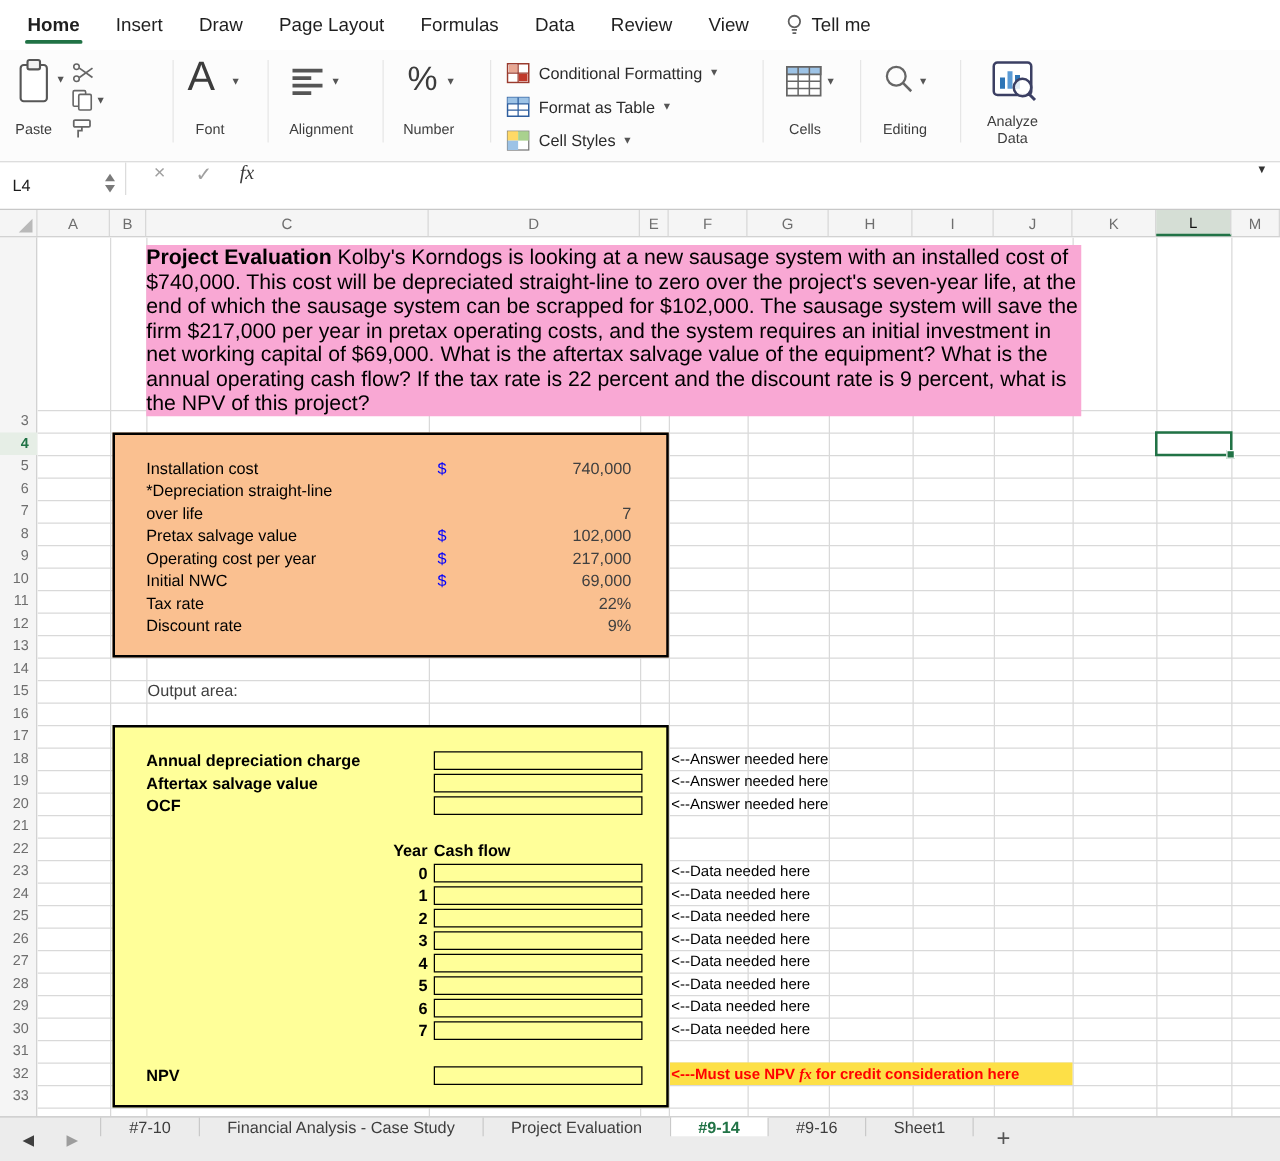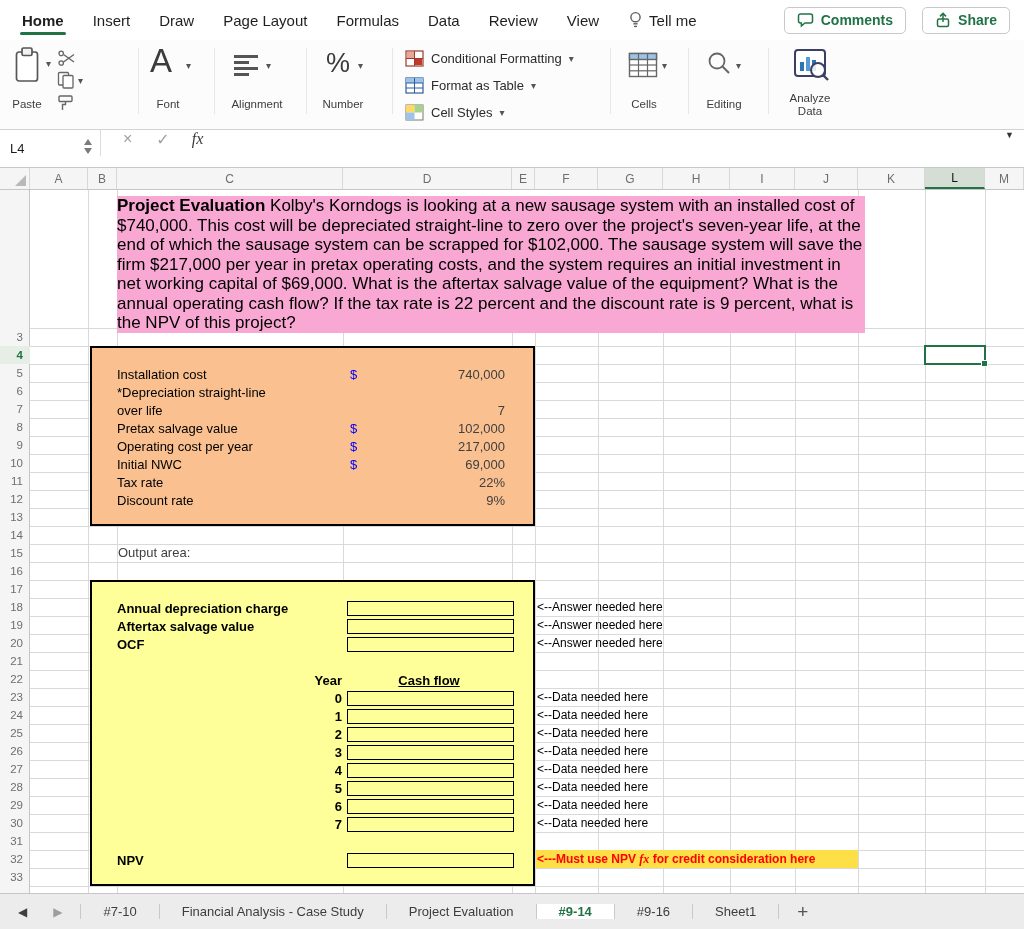--- a/index.html
+++ b/index.html
@@ -83,37 +83,37 @@
   .obcur{position:absolute;left:258px;color:#0000FF;}
   .obval{position:absolute;right:28px;color:#404040;}
 
   .outputbox{position:absolute;left:60px;top:390px;width:445px;height:306px;background:#FFFF99;
     border:2px solid #000;z-index:2;}
   .ybrow{position:absolute;left:0;width:100%;height:18px;line-height:18px;font-size:13px;}
   .yblabel{position:absolute;left:25px;font-weight:700;color:#000;white-space:nowrap;}
   .ybinput{position:absolute;left:255px;top:1px;width:167px;height:15px;
     border:1.5px solid #000;background:#FFFF99;}
   .ybyear{position:absolute;left:0;width:250px;text-align:right;font-weight:700;color:#000;}
-  .ybcf{position:absolute;left:255px;width:164px;text-align:center;font-weight:700;color:#000;text-decoration:underline;}
+  .ybcf{position:absolute;left:255px;width:164px;text-align:left;font-weight:700;color:#000;}
 
   .note{position:absolute;left:507px;height:18px;line-height:18px;font-size:12px;color:#000;
     white-space:nowrap;z-index:2;}
   .npvnote{left:506px;width:322px;background:#fde047;color:#FF0000;font-weight:700;padding-left:1px;}
   .npvnote .fxit{font-family:"Liberation Serif","DejaVu Serif",serif;}
 
   .selection{position:absolute;left:894px;top:155px;width:62px;height:20px;
     border:2px solid #217346;z-index:3;}
   .fill-handle{position:absolute;right:-4px;bottom:-4px;width:7px;height:7px;
     background:#217346;border:1px solid #fff;}
 
   
   .tabbar{position:absolute;left:0;bottom:0;width:1024px;height:36px;background:#ececec;
     border-top:1px solid #c6c6c6;display:flex;align-items:stretch;}
   .tab-nav{display:flex;align-items:center;gap:26px;padding:0 18px;font-size:12px;}
-  .sheet-tabs{display:flex;align-items:center;}
+  .sheet-tabs{display:flex;align-items:flex-start;}
   .sheet-tab{display:flex;align-items:center;padding:0 22px;font-size:13px;color:#3d3d3d;
     border-right:1px solid #c9c9c9;white-space:nowrap;}
   .sheet-tab:first-child{border-left:1px solid #c9c9c9;}
   .sheet-tab.active{background:#fff;color:#217346;font-weight:700;}
   .tab-add{display:flex;align-items:center;padding:0 18px;font-size:19px;color:#555;}
 </style>
 </head>
 <body>
 
 <div class="app">
@@ -146,36 +146,20 @@
         </div>
         <div class="menu-item">
           <svg width="15" height="18" viewBox="0 0 15 18">
             <circle cx="7.5" cy="6.2" r="4.6" fill="none" stroke="#5f5f5f" stroke-width="1.4"></circle>
             <line x1="5.4" y1="12.8" x2="9.6" y2="12.8" stroke="#5f5f5f" stroke-width="1.4"></line>
             <line x1="6" y1="15.4" x2="9" y2="15.4" stroke="#5f5f5f" stroke-width="1.4"></line>
           </svg>
           <span>Tell me</span>
         </div>
       </div>
-    <div class="menu-actions">
-      <div class="action-btn">
-        <svg width="17" height="16" viewBox="0 0 17 16">
-          <path d="M3.5 2h10a2 2 0 0 1 2 2v5a2 2 0 0 1-2 2H8l-3.6 3v-3H3.5a2 2 0 0 1-2-2V4a2 2 0 0 1 2-2z" fill="none" stroke="#217346" stroke-width="1.5"></path>
-        </svg>
-        <span>Comments</span>
-      </div>
-      <div class="action-btn">
-        <svg width="16" height="16" viewBox="0 0 16 16">
-          <rect x="2.5" y="7" width="11" height="7.5" rx="1.5" fill="none" stroke="#217346" stroke-width="1.5"></rect>
-          <line x1="8" y1="10" x2="8" y2="1.8" stroke="#217346" stroke-width="1.5"></line>
-          <polyline points="5,4.4 8,1.4 11,4.4" fill="none" stroke="#217346" stroke-width="1.5"></polyline>
-        </svg>
-        <span>Share</span>
-      </div>
-    </div>
   </div>
 
   <div class="ribbon">
     <svg class="rabs" style="left:12px;top:6px;" width="30" height="38" viewBox="0 0 30 38">
       <rect x="4.5" y="6" width="21" height="29" rx="2.5" fill="#ffffff" stroke="#565656" stroke-width="1.7"></rect>
       <rect x="10" y="2" width="10" height="7.5" rx="1.5" fill="#f2f2f2" stroke="#565656" stroke-width="1.7"></rect>
     </svg>
     <span class="chev rabs" style="left:46px;top:18px;">▾</span>
     <div class="rlabel rabs" style="left:4px;top:58px;width:46px;">Paste</div>
 

